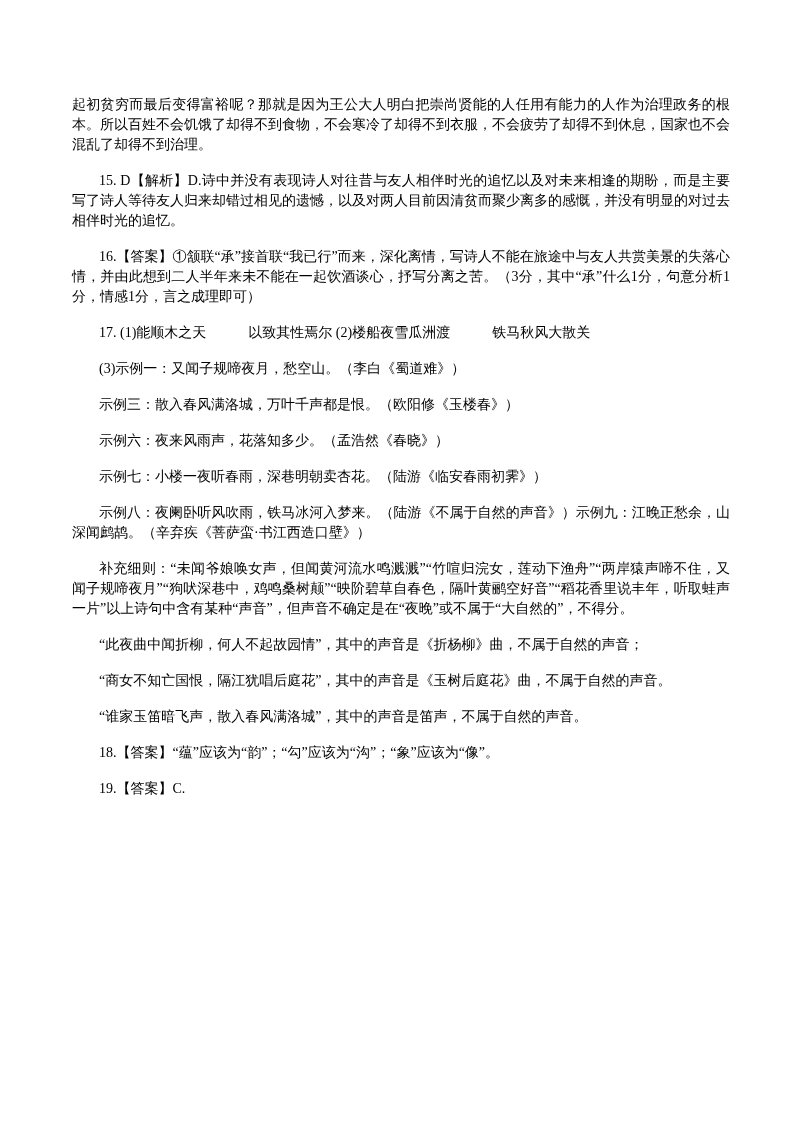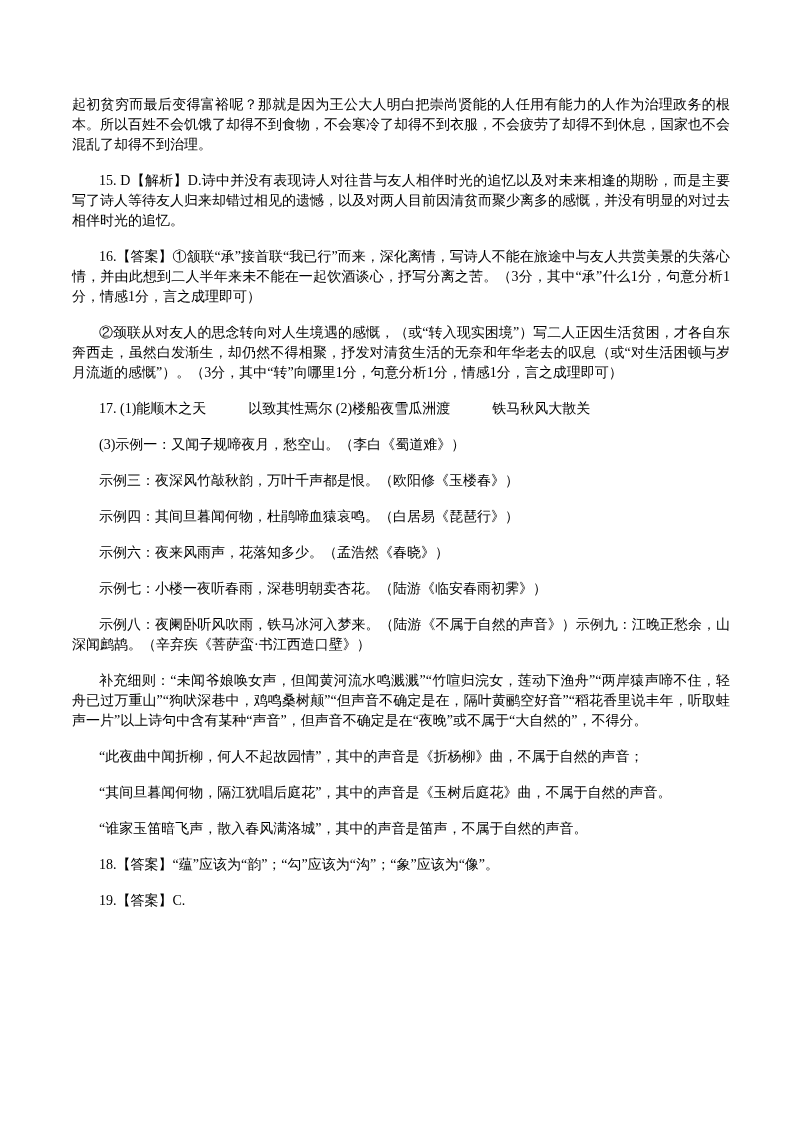--- a/index.html
+++ b/index.html
@@ -32,27 +32,25 @@
     text-indent: 27px;
   }
 </style>
 </head>
 <body>
 
 <div class="page">
   <p class="para">起初贫穷而最后变得富裕呢？那就是因为王公大人明白把崇尚贤能的人任用有能力的人作为治理政务的根本。所以百姓不会饥饿了却得不到食物，不会寒冷了却得不到衣服，不会疲劳了却得不到休息，国家也不会混乱了却得不到治理。</p>
   <p class="para indent">15. D【解析】D.诗中并没有表现诗人对往昔与友人相伴时光的追忆以及对未来相逢的期盼，而是主要写了诗人等待友人归来却错过相见的遗憾，以及对两人目前因清贫而聚少离多的感慨，并没有明显的对过去相伴时光的追忆。</p>
   <p class="para indent">16.【答案】①颔联“承”接首联“我已行”而来，深化离情，写诗人不能在旅途中与友人共赏美景的失落心情，并由此想到二人半年来未不能在一起饮酒谈心，抒写分离之苦。（3分，其中“承”什么1分，句意分析1分，情感1分，言之成理即可）</p>
-  <p class="para indent">②颈联从对友人的思念转向对人生境遇的感慨，（或“转入现实困境”）写二人正因生活贫困，才各自东奔西走，虽然白发渐生，却仍然不得相聚，抒发对清贫生活的无奈和年华老去的叹息（或“对生活困顿与岁月流逝的感慨”）。（3分，其中“转”向哪里1分，句意分析1分，情感1分，言之成理即可）</p>
   <p class="para indent">17. (1)能顺木之天　　　以致其性焉尔 (2)楼船夜雪瓜洲渡　　　铁马秋风大散关</p>
   <p class="para indent">(3)示例一：又闻子规啼夜月，愁空山。（李白《蜀道难》）</p>
-  <p class="para indent">示例三：夜深风竹敲秋韵，万叶千声都是恨。（欧阳修《玉楼春》）</p>
-  <p class="para indent">示例四：其间旦暮闻何物，杜鹃啼血猿哀鸣。（白居易《琵琶行》）</p>
+  <p class="para indent">示例三：散入春风满洛城，万叶千声都是恨。（欧阳修《玉楼春》）</p>
   <p class="para indent">示例六：夜来风雨声，花落知多少。（孟浩然《春晓》）</p>
   <p class="para indent">示例七：小楼一夜听春雨，深巷明朝卖杏花。（陆游《临安春雨初霁》）</p>
   <p class="para indent">示例八：夜阑卧听风吹雨，铁马冰河入梦来。（陆游《不属于自然的声音》）示例九：江晚正愁余，山深闻鹧鸪。（辛弃疾《菩萨蛮·书江西造口壁》）</p>
-  <p class="para indent">补充细则：“未闻爷娘唤女声，但闻黄河流水鸣溅溅”“竹喧归浣女，莲动下渔舟”“两岸猿声啼不住，轻舟已过万重山”“狗吠深巷中，鸡鸣桑树颠”“但声音不确定是在，隔叶黄鹂空好音”“稻花香里说丰年，听取蛙声一片”以上诗句中含有某种“声音”，但声音不确定是在“夜晚”或不属于“大自然的”，不得分。</p>
+  <p class="para indent">补充细则：“未闻爷娘唤女声，但闻黄河流水鸣溅溅”“竹喧归浣女，莲动下渔舟”“两岸猿声啼不住，又闻子规啼夜月”“狗吠深巷中，鸡鸣桑树颠”“映阶碧草自春色，隔叶黄鹂空好音”“稻花香里说丰年，听取蛙声一片”以上诗句中含有某种“声音”，但声音不确定是在“夜晚”或不属于“大自然的”，不得分。</p>
   <p class="para indent">“此夜曲中闻折柳，何人不起故园情”，其中的声音是《折杨柳》曲，不属于自然的声音；</p>
-  <p class="para indent">“其间旦暮闻何物，隔江犹唱后庭花”，其中的声音是《玉树后庭花》曲，不属于自然的声音。</p>
+  <p class="para indent">“商女不知亡国恨，隔江犹唱后庭花”，其中的声音是《玉树后庭花》曲，不属于自然的声音。</p>
   <p class="para indent">“谁家玉笛暗飞声，散入春风满洛城”，其中的声音是笛声，不属于自然的声音。</p>
   <p class="para indent">18.【答案】“蕴”应该为“韵”；“勾”应该为“沟”；“象”应该为“像”。</p>
   <p class="para indent">19.【答案】C.</p>
 </div>
 
 </body></html>

